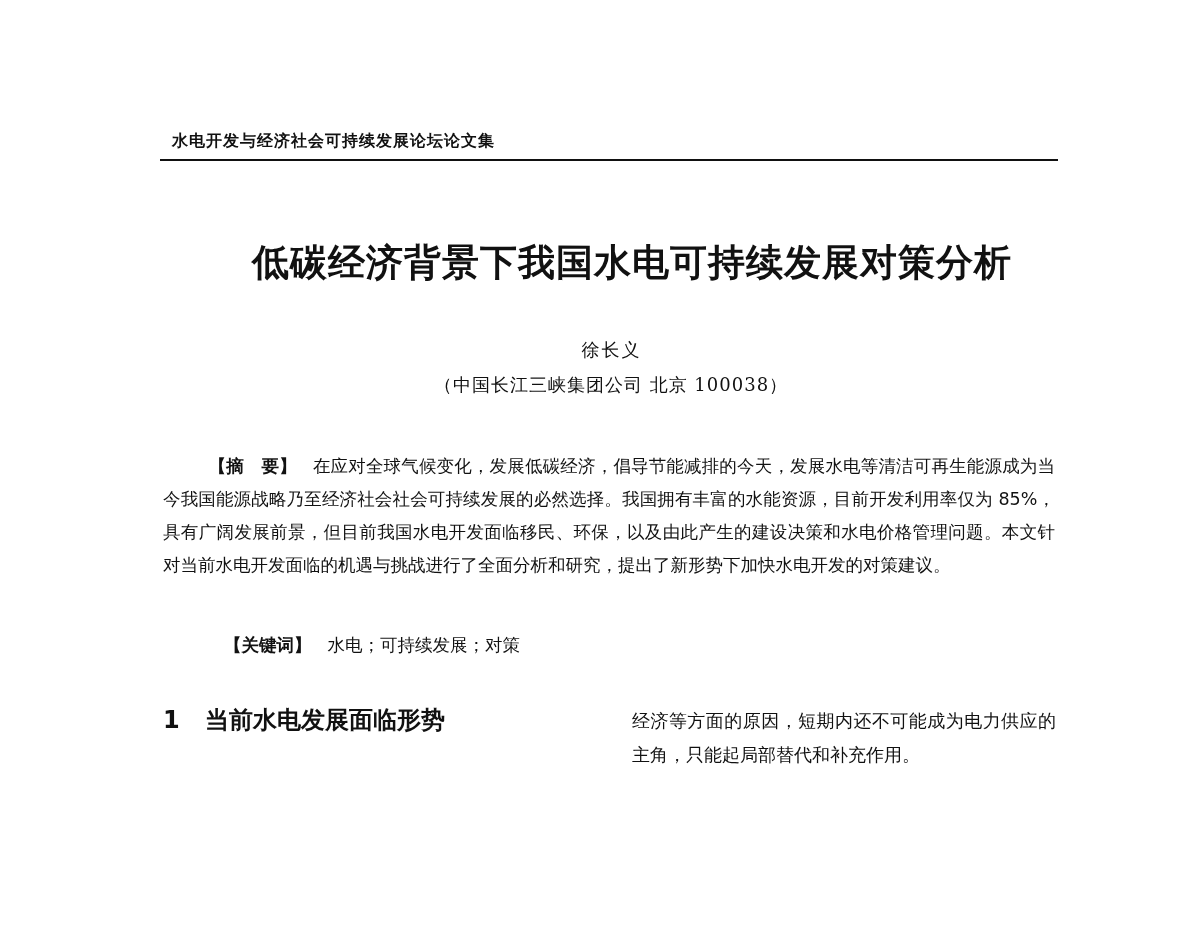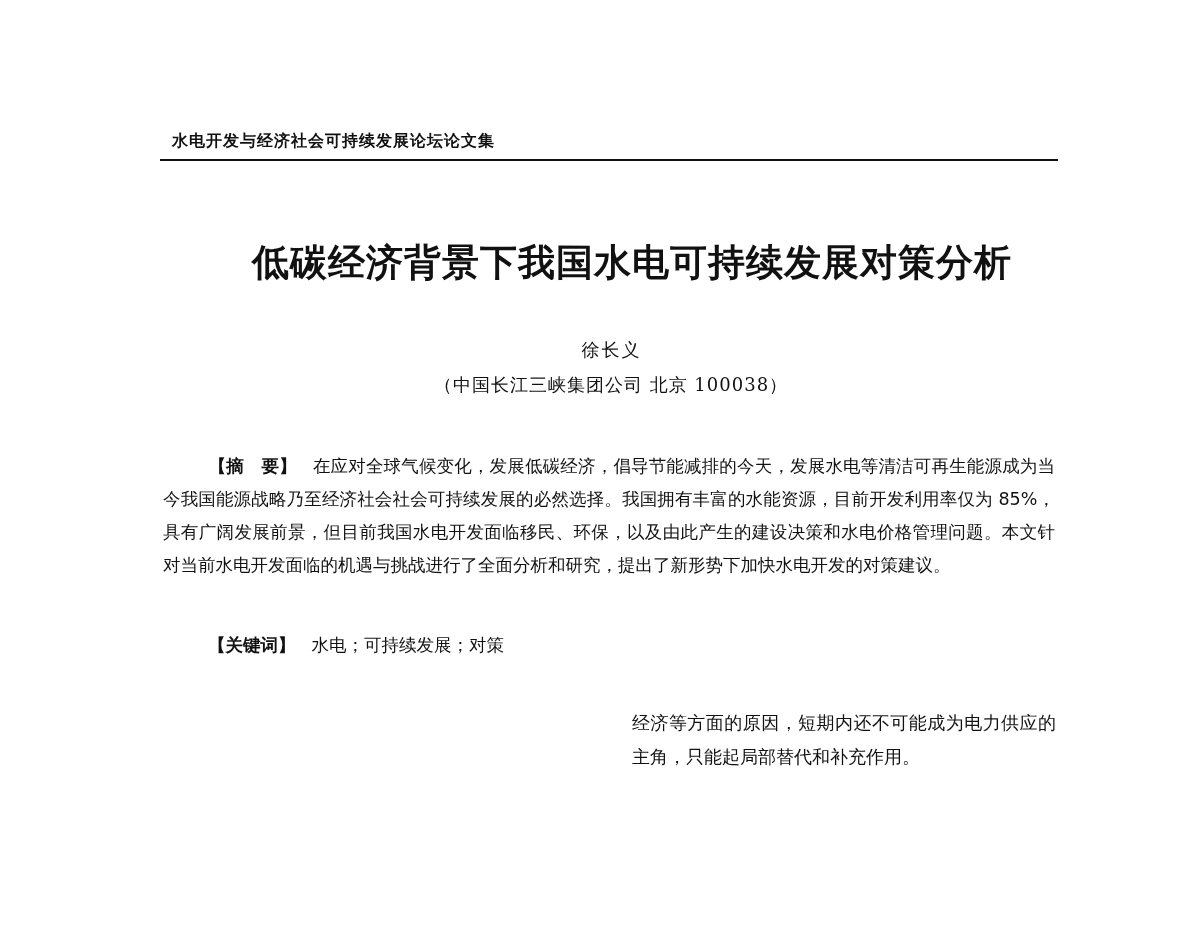--- a/index.html
+++ b/index.html
@@ -32,35 +32,35 @@
     font-size: 18px; letter-spacing: 1px;
   }
   .abstract {
     position: absolute; left: 163px; top: 450px; width: 892px;
     font-family: "DejaVu Sans", sans-serif; font-size: 17.5px;
     line-height: 33px; text-align: justify;
   }
   .abstract p { margin: 0; text-indent: 2.6em; }
   .label-bold { font-weight: bold; margin-right: 16px; margin-top: 48px; }
   .keywords {
-    position: absolute; left: 208px; top: 633px;
+    position: absolute; left: 224px; top: 633px;
     font-family: "DejaVu Sans", sans-serif; font-size: 17.5px;
   }
   .col {
     position: absolute; top: 700px;
     font-family: "DejaVu Sans", sans-serif; font-size: 18px;
     line-height: 33.5px; text-align: justify;
   }
   .col-left { left: 163px; width: 426px; }
   .col-right { left: 632px; width: 424px; top: 706px; }
   .section-heading {
     font-size: 24px; font-weight: bold; margin: 0 0 10px 0; line-height: 40px;
   }
   .section-heading .num { display: inline-block; width: 42px; }
-  .col p { margin: 0; }
+  .col p { margin: 0; font-family: Liberation Mono, monospace; }
   .indent { text-indent: 2em; }
   .gap { margin-top: 2px !important; }
 </style>
 </head>
 <body>
 
 <div class="running-header">水电开发与经济社会可持续发展论坛论文集</div>
 <div class="header-rule"></div>
 
 <div class="title">低碳经济背景下我国水电可持续发展对策分析</div>
@@ -69,17 +69,20 @@
 
 <div class="abstract">
   <p><span class="label-bold">【摘　要】</span><span>在应对全球气候变化，发展低碳经济，倡导节能减排的今天，发展水电等清洁可再生能源成为当今我国能源战略乃至经济社会社会可持续发展的必然选择。我国拥有丰富的水能资源，目前开发利用率仅为 85%，具有广阔发展前景，但目前我国水电开发面临移民、环保，以及由此产生的建设决策和水电价格管理问题。本文针对当前水电开发面临的机遇与挑战进行了全面分析和研究，提出了新形势下加快水电开发的对策建议。</span></p>
 </div>
 
 <div class="keywords">
   <span class="label-bold">【关键词】</span><span>水电；可持续发展；对策</span>
 </div>
 
 <div class="col col-left">
+  <div class="section-heading">
+    <span class="num">1</span><span>当前水电发展面临形势</span>
+  </div>
 </div>
 
 <div class="col col-right">
   <p>经济等方面的原因，短期内还不可能成为电力供应的主角，只能起局部替代和补充作用。</p>
 </div>
 
 </body></html>

